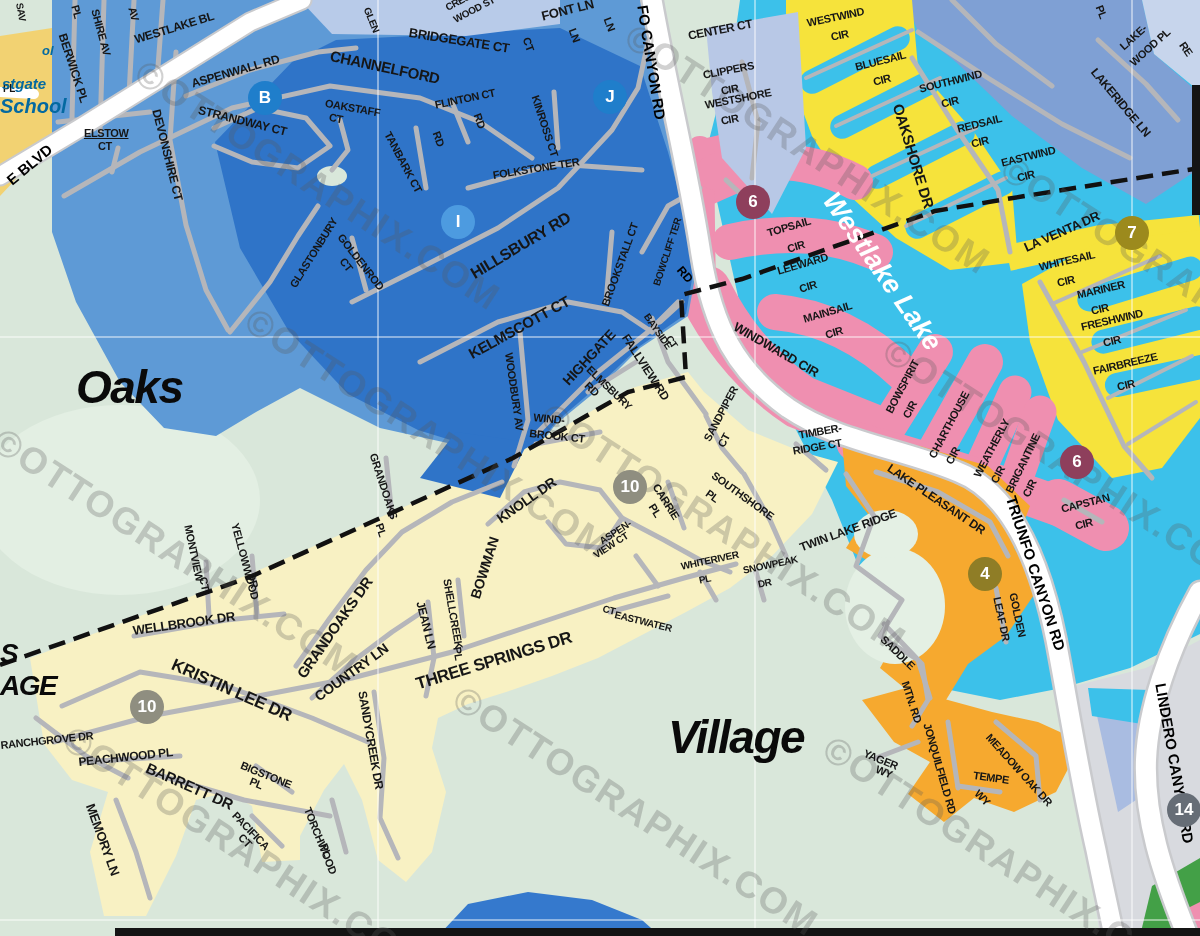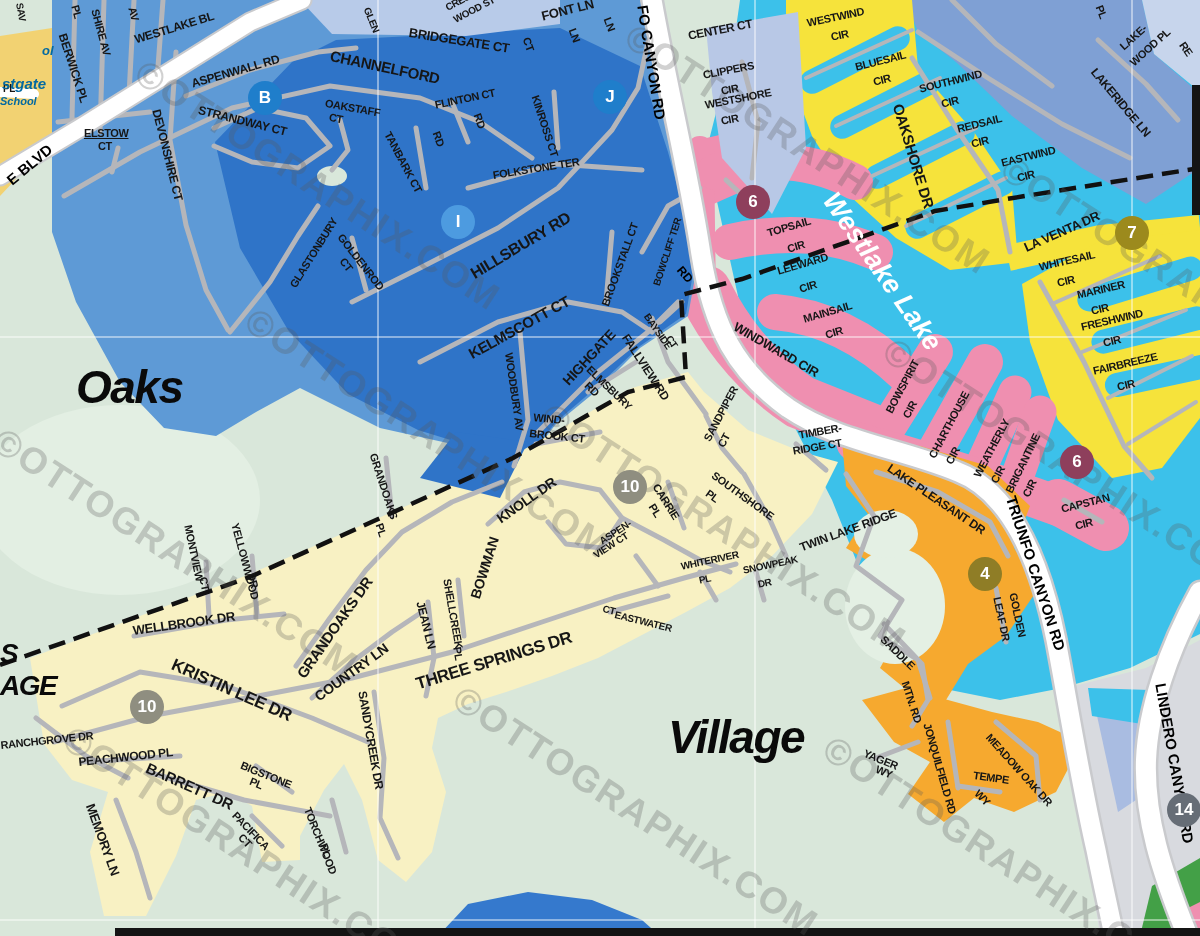--- a/index.html
+++ b/index.html
@@ -219,21 +219,21 @@
       <div class="lbl" style="left: 68px; top: 32px; font-size: 12px; transform: rotate(72deg);">BERWICK PL</div>
       <div class="lbl" style="left: 190px; top: 78px; font-size: 12px; transform: rotate(-16deg);">ASPENWALL RD</div>
       <div class="lbl" style="left: 200px; top: 104px; font-size: 12px; transform: rotate(14deg);">STRANDWAY CT</div>
       <div class="lbl" style="left: 84px; top: 128px; font-size: 11px; text-decoration: underline;">ELSTOW</div>
       <div class="lbl" style="left: 98px; top: 141px; font-size: 11px;">CT</div>
       <div class="lbl" style="left: 162px; top: 108px; font-size: 12px; transform: rotate(76deg);">DEVONSHIRE CT</div>
       <div class="lbl road" style="left: 4px; top: 176px; font-size: 15px; transform: rotate(-40deg);">E BLVD</div>
       <div class="lbl" style="left: 3px; top: 84px; font-size: 10px;">PL</div>
       <div class="lbl gold" style="left: 42px; top: 44px; font-size: 13px;">ol</div>
       <div class="lbl gold" style="left: 2px; top: 76px; font-size: 15px;">stgate</div>
-      <div class="lbl gold" style="left: 0px; top: 96px; font-size: 11px;">School</div>
+      <div class="lbl gold" style="left: 0px; top: 96px; font-size: 20px;">School</div>
       <div class="lbl" style="left: 371px; top: 6px; font-size: 10px; transform: rotate(68deg);">GLEN</div>
       <div class="lbl" style="left: 444px; top: 4px; font-size: 10px; transform: rotate(-28deg);">CREST</div>
       <div class="lbl" style="left: 452px; top: 16px; font-size: 10px; transform: rotate(-28deg);">WOOD ST</div>
       <div class="lbl" style="left: 410px; top: 26px; font-size: 13px; transform: rotate(9deg);">BRIDGEGATE CT</div>
       <div class="lbl" style="left: 332px; top: 48px; font-size: 15px; transform: rotate(12deg);">CHANNELFORD</div>
       <div class="lbl" style="left: 540px; top: 10px; font-size: 13px; transform: rotate(-14deg);">FONT LN</div>
       <div class="lbl" style="left: 577px; top: 27px; font-size: 11px; transform: rotate(70deg);">LN</div>
       <div class="lbl" style="left: 612px; top: 16px; font-size: 11px; transform: rotate(70deg);">LN</div>
       <div class="lbl" style="left: 531px; top: 36px; font-size: 11px; transform: rotate(70deg);">CT</div>
       <div class="lbl" style="left: 326px; top: 98px; font-size: 11px; transform: rotate(10deg);">OAKSTAFF</div>

